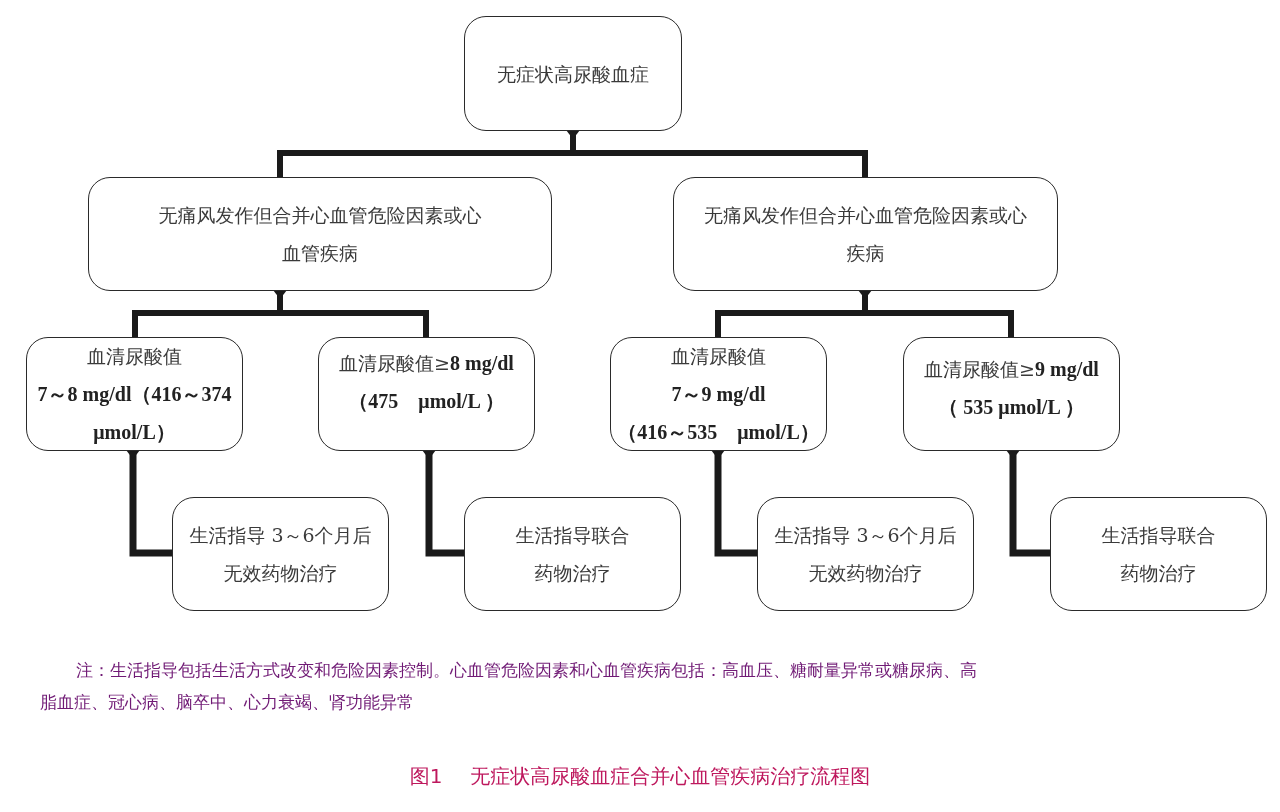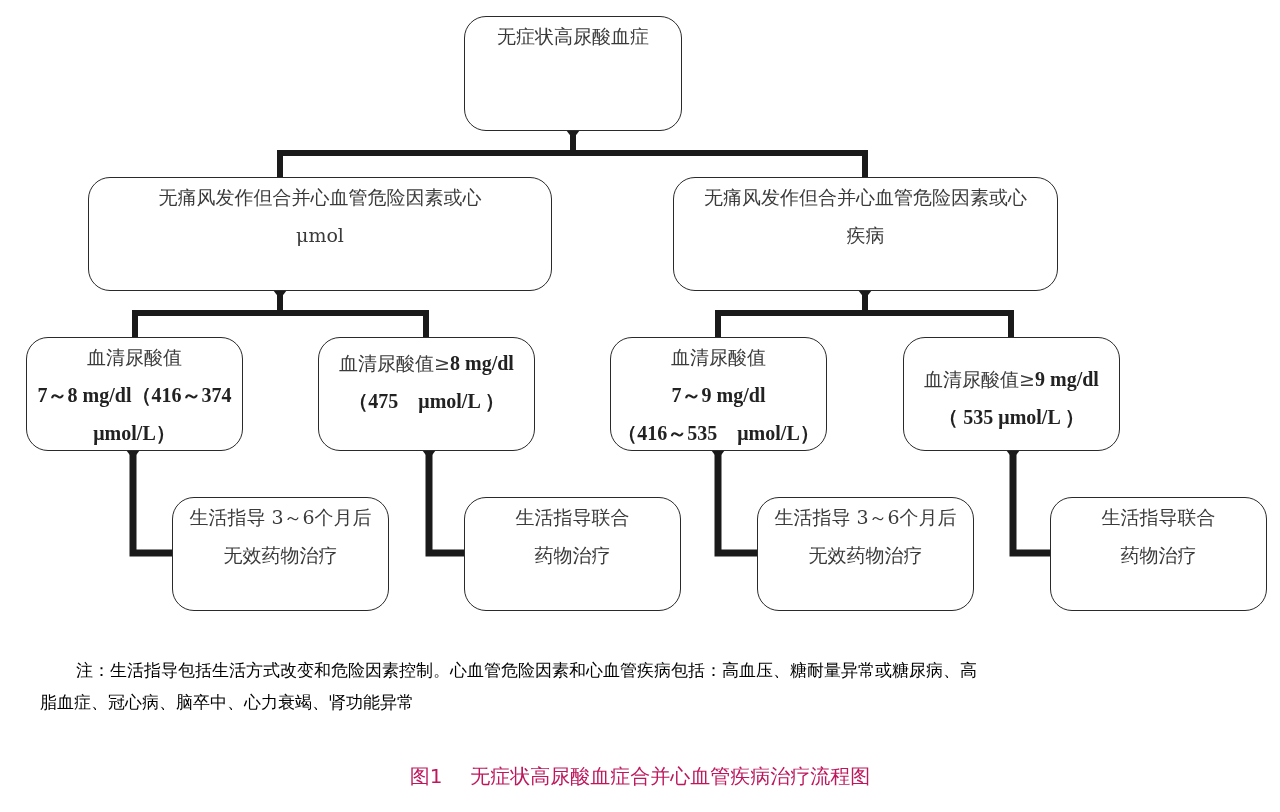--- a/index.html
+++ b/index.html
@@ -1,27 +1,27 @@
 <!DOCTYPE html>
 <html><head>
   <meta charset="utf-8">
   <style>
     html, body { margin: 0; padding: 0; background: #ffffff; }
     body { width: 1280px; height: 812px; position: relative; overflow: hidden;
       font-family: "DejaVu Serif", "Liberation Serif", serif; color: #333; }
     .canvas { position: absolute; left: 0; top: 0; width: 1280px; height: 812px; }
     .node { position: absolute; box-sizing: border-box; border: 1.5px solid #2a2a2a;
       border-radius: 22px; background: #fff; display: flex; flex-direction: column;
-      align-items: center; text-align: center; font-size: 19px;
+      align-items: center; justify-content: center; text-align: center; font-size: 19px;
       line-height: 38px; color: #3a3a3a; }
     .node .line { white-space: nowrap; }
     .b { font-family: "Liberation Serif", "DejaVu Serif", serif; font-weight: bold; color: #222; font-size: 20px; }
     svg.wires { position: absolute; left: 0; top: 0; }
     .note { position: absolute; left: 40px; top: 654px; width: 1200px; font-size: 17px;
-      line-height: 32px; color: #000000; font-family: "DejaVu Serif", serif; }
+      line-height: 32px; color: #701a75; font-family: "DejaVu Serif", serif; }
     .note .p1 { text-indent: 36px; }
     .caption { position: absolute; left: 0; width: 1280px; top: 763px; text-align: center;
       font-family: "DejaVu Sans", "Liberation Sans", sans-serif; font-size: 20px; color: #be185d; }
     .caption .sp { display: inline-block; width: 28px; }
   </style>
 </head>
 <body>
 
 <div class="canvas">
 
@@ -68,42 +68,42 @@
       <polygon points="1013,441 1020,450 1013,459 1006,450" fill="#1a1a1a"></polygon>
     </g>
   </svg>
 
   <div class="node" style="left:464px; top:16px; width:218px; height:115px;">
     <div class="line">无症状高尿酸血症</div>
   </div>
 
   <div class="node" style="left:88px; top:177px; width:464px; height:114px;">
     <div class="line">无痛风发作但合并心血管危险因素或心</div>
-    <div class="line">μmol</div>
+    <div class="line">血管疾病</div>
   </div>
   <div class="node" style="left:673px; top:177px; width:385px; height:114px;">
     <div class="line">无痛风发作但合并心血管危险因素或心</div>
     <div class="line">疾病</div>
   </div>
 
   <div class="node" style="left:26px; top:337px; width:217px; height:114px;">
     <div class="line">血清尿酸值</div>
     <div class="line b">7～8 mg/dl（416～374</div>
     <div class="line b">μmol/L）</div>
   </div>
   <div class="node" style="left:318px; top:337px; width:217px; height:114px; justify-content:flex-start; padding-top:6px;">
     <div class="line"><span>血清尿酸值≥</span><span class="b">8 mg/dl</span></div>
     <div class="line b">（475　μmol/L ）</div>
   </div>
   <div class="node" style="left:610px; top:337px; width:217px; height:114px;">
     <div class="line">血清尿酸值</div>
     <div class="line b">7～9 mg/dl</div>
     <div class="line b">（416～535　μmol/L）</div>
   </div>
-  <div class="node" style="left:903px; top:337px; width:217px; height:114px; justify-content:flex-start; padding-top:22px;">
+  <div class="node" style="left:903px; top:337px; width:217px; height:114px; justify-content:flex-start; padding-top:12px;">
     <div class="line"><span>血清尿酸值≥</span><span class="b">9  mg/dl</span></div>
     <div class="line b">（ 535 μmol/L ）</div>
   </div>
 
   <div class="node" style="left:172px; top:497px; width:217px; height:114px;">
     <div class="line">生活指导 3～6个月后</div>
     <div class="line">无效药物治疗</div>
   </div>
   <div class="node" style="left:464px; top:497px; width:217px; height:114px;">
     <div class="line">生活指导联合</div>

